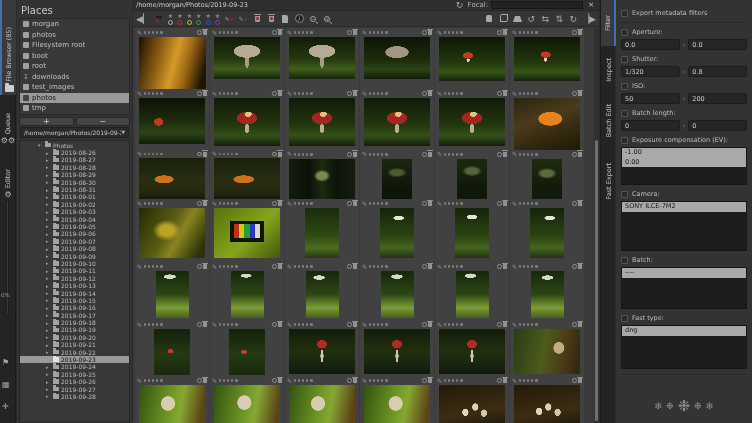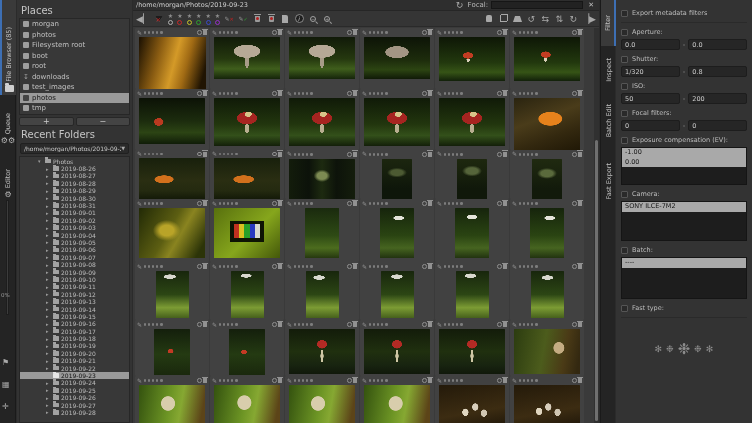--- a/index.html
+++ b/index.html
@@ -160,21 +160,20 @@
         </div>
         <div class="prow" data-interactable="true">
           <div class="picon folder-icon" data-interactable="false"></div>
           <div class="plabel" data-interactable="false">tmp</div>
         </div>
       </div>
     <div class="plusminus">
       <div class="pm-btn" data-interactable="true">+</div>
       <div class="pm-btn" data-interactable="true">−</div>
     </div>
-    <div class="box-title" data-interactable="false">Recent Folders</div>
     <div class="combo" data-interactable="true">
       <span class="val" data-interactable="false">/home/morgan/Photos/2019-09-23</span>
       <span class="arr" data-interactable="false">▼</span>
     </div>
     <div class="folders-wrap" id="folders-list" data-interactable="false">
         <div class="frow root" data-interactable="true">
           <div class="fexp" data-interactable="true">▾</div>
           <div class="ffold" data-interactable="false"></div>
           <div data-interactable="false">Photos</div>
         </div>
@@ -1096,53 +1095,56 @@
       <span class="chk" data-interactable="true"></span>
       <span class="chklabel" data-interactable="false">ISO:</span>
     </div>
     <div class="rangerow">
       <input class="rinput" data-interactable="true" value="50" style="">
       <span class="dash" data-interactable="false">-</span>
       <input class="rinput" data-interactable="true" value="200" style="">
     </div>
     <div class="chkrow" data-interactable="true">
       <span class="chk" data-interactable="true"></span>
-      <span class="chklabel" data-interactable="false">Focal filters:</span>
+      <span class="chklabel" data-interactable="false">Batch length:</span>
     </div>
     <div class="rangerow">
       <input class="rinput" data-interactable="true" value="0" style="">
       <span class="dash" data-interactable="false">-</span>
       <input class="rinput" data-interactable="true" value="0" style="">
     </div>
     <div class="chkrow" data-interactable="true">
       <span class="chk" data-interactable="true"></span>
       <span class="chklabel" data-interactable="false">Exposure compensation (EV):</span>
     </div>
     <div class="listbox" id="ev-list" style="height:38px" data-interactable="true">
         <div class="opt sel" data-interactable="true">-1.00</div>
         <div class="opt sel" data-interactable="true">0.00</div>
       </div>
     <div class="chkrow" data-interactable="true">
       <span class="chk" data-interactable="true"></span>
       <span class="chklabel" data-interactable="false">Camera:</span>
     </div>
-    <div class="listbox" id="camera-list" style="height:40px" data-interactable="true">
+    <div class="listbox" id="camera-list" style="height:50px" data-interactable="true">
         <div class="opt sel" data-interactable="true">SONY ILCE-7M2</div>
       </div>
     <div class="chkrow" data-interactable="true">
       <span class="chk" data-interactable="true"></span>
       <span class="chklabel" data-interactable="false">Batch:</span>
     </div>
     <div class="listbox" id="lens-list" style="height:42px" data-interactable="true">
         <div class="opt sel" data-interactable="true">----</div>
       </div>
     <div class="chkrow" data-interactable="true">
       <span class="chk" data-interactable="true"></span>
       <span class="chklabel" data-interactable="false">Fast type:</span>
     </div>
+    <div class="listbox" id="filetype-list" style="height:44px" data-interactable="true">
+        <div class="opt sel" data-interactable="true">dng</div>
+      </div>
     <div class="hr"></div>
     <div class="ornament" data-interactable="false">
       <span class="small">✻</span>
         <span class="small">❉</span>
         <span class="big">❉</span>
         <span class="small">❉</span>
         <span class="small">✻</span>
     </div>
   </div>
 

